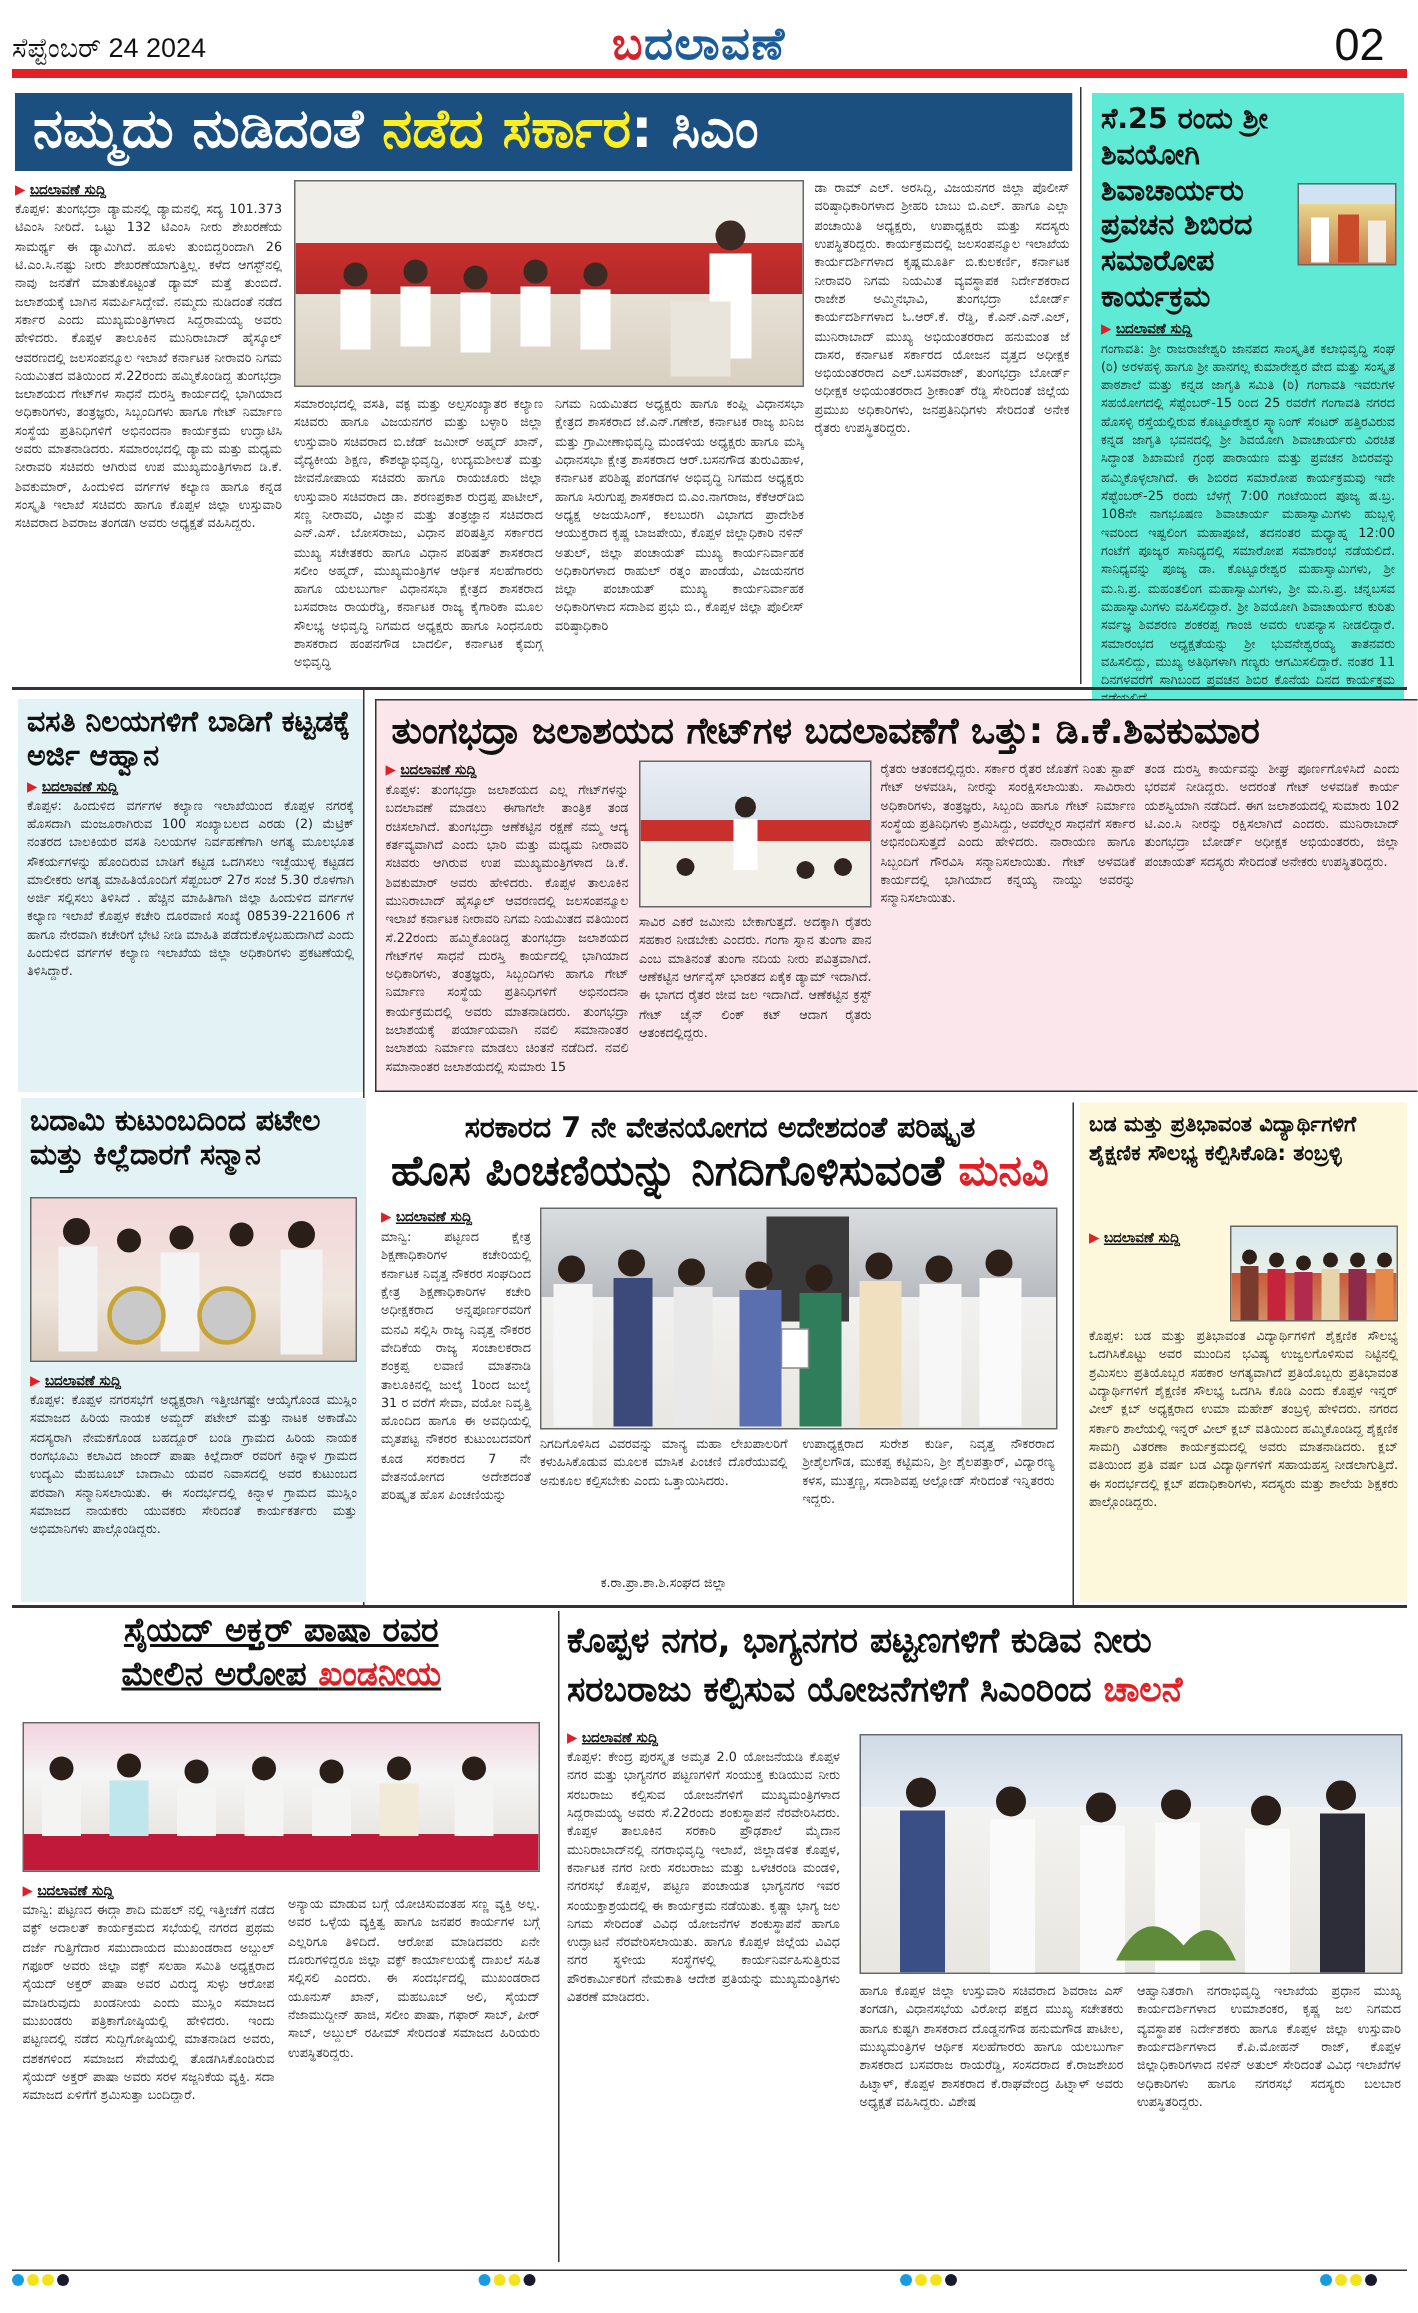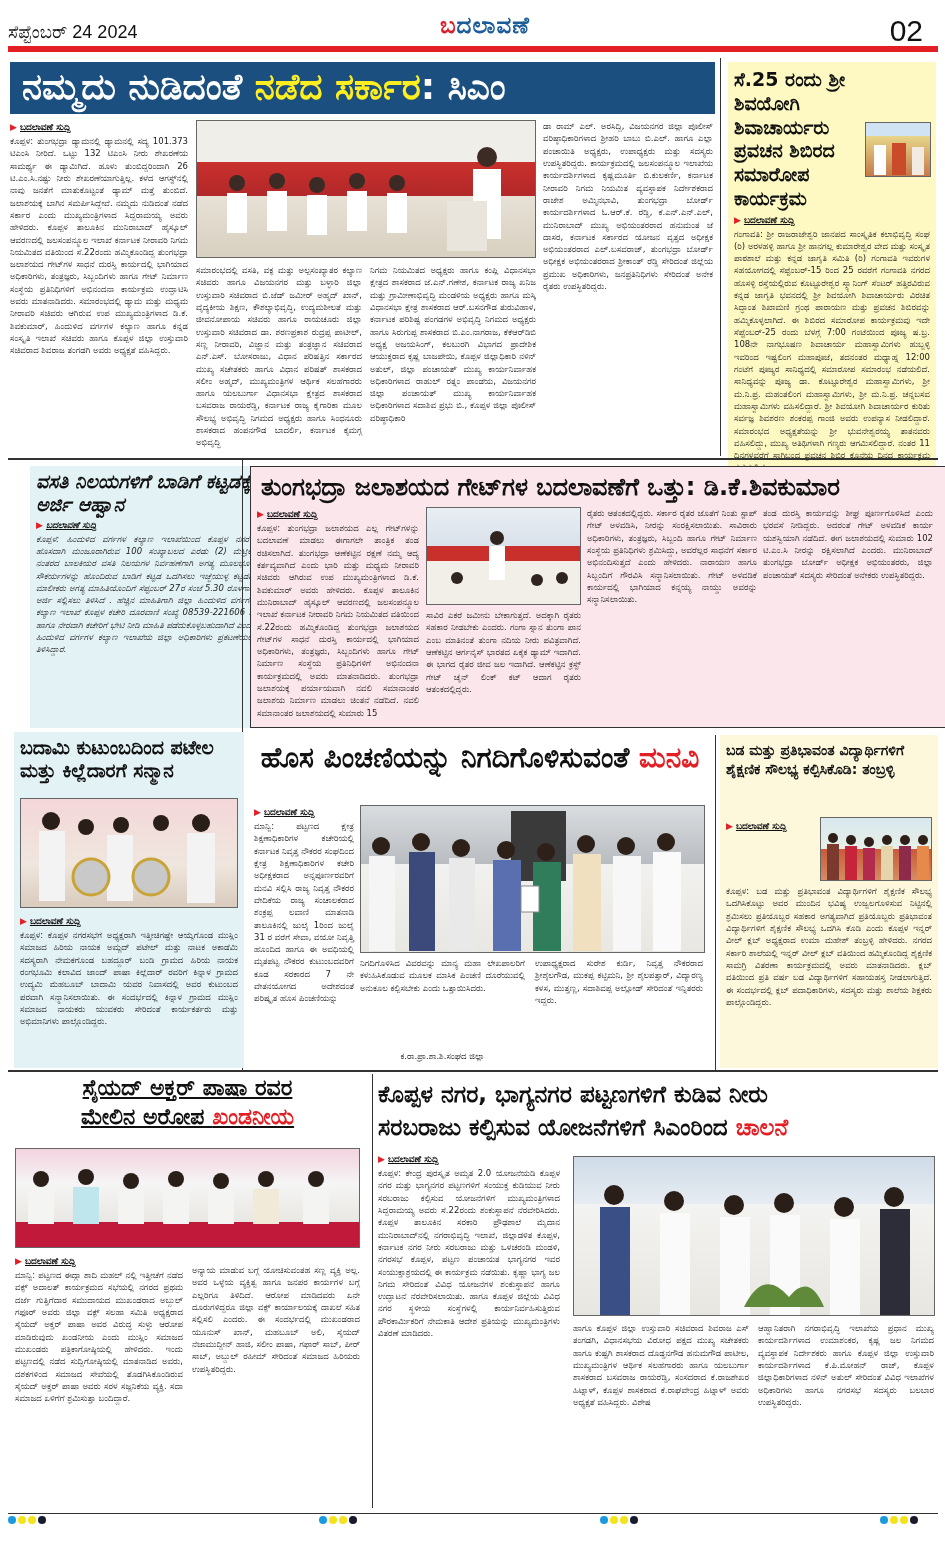--- a/index.html
+++ b/index.html
@@ -1,19 +1,19 @@
 <!DOCTYPE html>
 <html><head>
 <meta charset="utf-8">
 <style>
   * { box-sizing: border-box; margin: 0; padding: 0; }
   body { width: 945px; height: 1542px; background: #ffffff; font-family: "DejaVu Sans", sans-serif; color: #111; position: relative; overflow: hidden; }
   .masthead { position: absolute; left: 0; top: 0; width: 945px; height: 52px; }
   .mh-date { position: absolute; left: 8px; top: 22px; font-size: 18px; font-family: "Liberation Sans", sans-serif; }
-  .mh-logo { position: absolute; left: 440px; top: 12px; font-size: 23px; font-weight: bold; color: #1c5d99; letter-spacing: 1px; }
+  .mh-logo { position: absolute; left: 408px; top: 12px; font-size: 30px; font-weight: bold; color: #1c5d99; letter-spacing: 1px; }
   .mh-logo .first { color: #d7202a; }
   .mh-page { position: absolute; right: 22px; top: 14px; font-size: 30px; font-family: "Liberation Sans", sans-serif; }
   .mh-rule { position: absolute; left: 8px; top: 46px; width: 930px; height: 6px; background: #e31e24; }
 
   .box { position: absolute; overflow: hidden; }
   .vline { position: absolute; width: 1px; background: #333; }
   .hline { position: absolute; height: 2px; background: #333; }
 
   .banner-blue { background: #1b4f80; color: #fff; font-weight: bold; font-size: 38px; padding: 4px 12px; white-space: nowrap; }
   .hl-yellow { color: #ffef21; margin-top: 35px; }
@@ -71,38 +71,38 @@
   </div>
   <div class="cols" style="position:absolute; left:186px; top:202px; width:340px;">
     <div class="col body-text">ಸಮಾರಂಭದಲ್ಲಿ ವಸತಿ, ವಕ್ಫ ಮತ್ತು ಅಲ್ಪಸಂಖ್ಯಾತರ ಕಲ್ಯಾಣ ಸಚಿವರು ಹಾಗೂ ವಿಜಯನಗರ ಮತ್ತು ಬಳ್ಳಾರಿ ಜಿಲ್ಲಾ ಉಸ್ತುವಾರಿ ಸಚಿವರಾದ ಬಿ.ಜೆಡ್ ಜಮೀರ್ ಅಹ್ಮದ್ ಖಾನ್, ವೈದ್ಯಕೀಯ ಶಿಕ್ಷಣ, ಕೌಶಲ್ಯಾಭಿವೃದ್ಧಿ, ಉದ್ಯಮಶೀಲತೆ ಮತ್ತು ಜೀವನೋಪಾಯ ಸಚಿವರು ಹಾಗೂ ರಾಯಚೂರು ಜಿಲ್ಲಾ ಉಸ್ತುವಾರಿ ಸಚಿವರಾದ ಡಾ. ಶರಣಪ್ರಕಾಶ ರುದ್ರಪ್ಪ ಪಾಟೀಲ್, ಸಣ್ಣ ನೀರಾವರಿ, ವಿಜ್ಞಾನ ಮತ್ತು ತಂತ್ರಜ್ಞಾನ ಸಚಿವರಾದ ಎನ್.ಎಸ್. ಬೋಸರಾಜು, ವಿಧಾನ ಪರಿಷತ್ತಿನ ಸರ್ಕಾರದ ಮುಖ್ಯ ಸಚೇತಕರು ಹಾಗೂ ವಿಧಾನ ಪರಿಷತ್ ಶಾಸಕರಾದ ಸಲೀಂ ಅಹ್ಮದ್, ಮುಖ್ಯಮಂತ್ರಿಗಳ ಆರ್ಥಿಕ ಸಲಹೆಗಾರರು ಹಾಗೂ ಯಲಬುರ್ಗಾ ವಿಧಾನಸಭಾ ಕ್ಷೇತ್ರದ ಶಾಸಕರಾದ ಬಸವರಾಜ ರಾಯರೆಡ್ಡಿ, ಕರ್ನಾಟಕ ರಾಜ್ಯ ಕೈಗಾರಿಕಾ ಮೂಲ ಸೌಲಭ್ಯ ಅಭಿವೃದ್ಧಿ ನಿಗಮದ ಅಧ್ಯಕ್ಷರು ಹಾಗೂ ಸಿಂಧನೂರು ಶಾಸಕರಾದ ಹಂಪನಗೌಡ ಬಾದರ್ಲಿ, ಕರ್ನಾಟಕ ಕೈಮಗ್ಗ ಅಭಿವೃದ್ಧಿ</div>
     <div class="col body-text">ನಿಗಮ ನಿಯಮಿತದ ಅಧ್ಯಕ್ಷರು ಹಾಗೂ ಕಂಪ್ಲಿ ವಿಧಾನಸಭಾ ಕ್ಷೇತ್ರದ ಶಾಸಕರಾದ ಜೆ.ಎನ್.ಗಣೇಶ, ಕರ್ನಾಟಕ ರಾಜ್ಯ ಖನಿಜ ಮತ್ತು ಗ್ರಾಮೀಣಾಭಿವೃದ್ಧಿ ಮಂಡಳಿಯ ಅಧ್ಯಕ್ಷರು ಹಾಗೂ ಮಸ್ಕಿ ವಿಧಾನಸಭಾ ಕ್ಷೇತ್ರ ಶಾಸಕರಾದ ಆರ್.ಬಸನಗೌಡ ತುರುವಿಹಾಳ, ಕರ್ನಾಟಕ ಪರಿಶಿಷ್ಟ ಪಂಗಡಗಳ ಅಭಿವೃದ್ಧಿ ನಿಗಮದ ಅಧ್ಯಕ್ಷರು ಹಾಗೂ ಸಿರುಗುಪ್ಪ ಶಾಸಕರಾದ ಬಿ.ಎಂ.ನಾಗರಾಜ, ಕೆಕೆಆರ್‌ಡಿಬಿ ಅಧ್ಯಕ್ಷ ಅಜಯಸಿಂಗ್, ಕಲಬುರಗಿ ವಿಭಾಗದ ಪ್ರಾದೇಶಿಕ ಆಯುಕ್ತರಾದ ಕೃಷ್ಣ ಬಾಜಪೇಯಿ, ಕೊಪ್ಪಳ ಜಿಲ್ಲಾಧಿಕಾರಿ ನಳಿನ್ ಅತುಲ್, ಜಿಲ್ಲಾ ಪಂಚಾಯತ್ ಮುಖ್ಯ ಕಾರ್ಯನಿರ್ವಾಹಕ ಅಧಿಕಾರಿಗಳಾದ ರಾಹುಲ್ ರತ್ನಂ ಪಾಂಡೆಯ, ವಿಜಯನಗರ ಜಿಲ್ಲಾ ಪಂಚಾಯತ್ ಮುಖ್ಯ ಕಾರ್ಯನಿರ್ವಾಹಕ ಅಧಿಕಾರಿಗಳಾದ ಸದಾಶಿವ ಪ್ರಭು ಬಿ., ಕೊಪ್ಪಳ ಜಿಲ್ಲಾ ಪೊಲೀಸ್ ವರಿಷ್ಠಾಧಿಕಾರಿ</div>
   </div>
   <div class="body-text" style="position:absolute; left:533px; top:58px; width:170px;">ಡಾ ರಾಮ್ ಎಲ್. ಅರಸಿದ್ದಿ, ವಿಜಯನಗರ ಜಿಲ್ಲಾ ಪೊಲೀಸ್ ವರಿಷ್ಠಾಧಿಕಾರಿಗಳಾದ ಶ್ರೀಹರಿ ಬಾಬು ಬಿ.ಎಲ್. ಹಾಗೂ ಎಲ್ಲಾ ಪಂಚಾಯಿತಿ ಅಧ್ಯಕ್ಷರು, ಉಪಾಧ್ಯಕ್ಷರು ಮತ್ತು ಸದಸ್ಯರು ಉಪಸ್ಥಿತರಿದ್ದರು. ಕಾರ್ಯಕ್ರಮದಲ್ಲಿ ಜಲಸಂಪನ್ಮೂಲ ಇಲಾಖೆಯ ಕಾರ್ಯದರ್ಶಿಗಳಾದ ಕೃಷ್ಣಮೂರ್ತಿ ಬಿ.ಕುಲಕರ್ಣಿ, ಕರ್ನಾಟಕ ನೀರಾವರಿ ನಿಗಮ ನಿಯಮಿತ ವ್ಯವಸ್ಥಾಪಕ ನಿರ್ದೇಶಕರಾದ ರಾಜೇಶ ಅಮ್ಮಿನಭಾವಿ, ತುಂಗಭದ್ರಾ ಬೋರ್ಡ್ ಕಾರ್ಯದರ್ಶಿಗಳಾದ ಓ.ಆರ್.ಕೆ. ರೆಡ್ಡಿ, ಕೆ.ಎನ್.ಎನ್.ಎಲ್, ಮುನಿರಾಬಾದ್ ಮುಖ್ಯ ಅಭಿಯಂತರರಾದ ಹನುಮಂತ ಜೆ ದಾಸರ, ಕರ್ನಾಟಕ ಸರ್ಕಾರದ ಯೋಜನ ವೃತ್ತದ ಅಧೀಕ್ಷಕ ಅಭಿಯಂತರರಾದ ಎಲ್.ಬಸವರಾಜ್, ತುಂಗಭದ್ರಾ ಬೋರ್ಡ್ ಅಧೀಕ್ಷಕ ಅಭಿಯಂತರರಾದ ಶ್ರೀಕಾಂತ್ ರೆಡ್ಡಿ ಸೇರಿದಂತೆ ಜಿಲ್ಲೆಯ ಪ್ರಮುಖ ಅಧಿಕಾರಿಗಳು, ಜನಪ್ರತಿನಿಧಿಗಳು ಸೇರಿದಂತೆ ಅನೇಕ ರೈತರು ಉಪಸ್ಥಿತರಿದ್ದರು.</div>
 </div>
 
 <div class="vline" style="left:720px; top:58px; height:398px;"></div>
 
-<div class="box" style="left:728px; top:62px; width:208px; height:482px; background:#fef9c3;">
+<div class="box" style="left:728px; top:62px; width:208px; height:482px; background:#5eead4;">
   <div class="headline" style="font-size:19px; padding:6px 6px 0 6px; width:140px; line-height:1.25;">ಸೆ.25 ರಂದು ಶ್ರೀ ಶಿವಯೋಗಿ ಶಿವಾಚಾರ್ಯರು ಪ್ರವಚನ ಶಿಬಿರದ ಸಮಾರೋಪ ಕಾರ್ಯಕ್ರಮ</div>
   <div class="photo" style="left:137px; top:60px; width:66px; height:55px; background:linear-gradient(180deg,#cfe3f4 0%,#cfe3f4 25%,#e7d58a 25%,#c47a4a 100%);">
     <svg width="66" height="55">
         <rect x="8" y="22" width="12" height="30" fill="#fff"></rect>
         <rect x="26" y="20" width="14" height="32" fill="#c94b2a"></rect>
         <rect x="46" y="24" width="12" height="28" fill="#f1ebe3"></rect>
       </svg>
   </div>
   <div style="padding:0 6px;">
     <div class="byline"><span class="tri">▶</span><span class="txt">ಬದಲಾವಣೆ ಸುದ್ದಿ</span></div>
     <div class="body-text">ಗಂಗಾವತಿ: ಶ್ರೀ ರಾಜರಾಜೇಶ್ವರಿ ಜಾನಪದ ಸಾಂಸ್ಕೃತಿಕ ಕಲಾಭಿವೃದ್ಧಿ ಸಂಘ (ರಿ) ಅರಳಹಳ್ಳಿ ಹಾಗೂ ಶ್ರೀ ಹಾನಗಲ್ಲ ಕುಮಾರೇಶ್ವರ ವೇದ ಮತ್ತು ಸಂಸ್ಕೃತ ಪಾಠಶಾಲೆ ಮತ್ತು ಕನ್ನಡ ಜಾಗೃತಿ ಸಮಿತಿ (ರಿ) ಗಂಗಾವತಿ ಇವರುಗಳ ಸಹಯೋಗದಲ್ಲಿ ಸೆಪ್ಟೆಂಬರ್-15 ರಿಂದ 25 ರವರೆಗೆ ಗಂಗಾವತಿ ನಗರದ ಹೊಸಳ್ಳಿ ರಸ್ತೆಯಲ್ಲಿರುವ ಕೊಟ್ಟೂರೇಶ್ವರ ಸ್ಕ್ಯಾನಿಂಗ್ ಸೆಂಟರ್ ಹತ್ತಿರವಿರುವ ಕನ್ನಡ ಜಾಗೃತಿ ಭವನದಲ್ಲಿ ಶ್ರೀ ಶಿವಯೋಗಿ ಶಿವಾಚಾರ್ಯರು ವಿರಚಿತ ಸಿದ್ಧಾಂತ ಶಿಖಾಮಣಿ ಗ್ರಂಥ ಪಾರಾಯಣ ಮತ್ತು ಪ್ರವಚನ ಶಿಬಿರವನ್ನು ಹಮ್ಮಿಕೊಳ್ಳಲಾಗಿದೆ. ಈ ಶಿಬಿರದ ಸಮಾರೋಪ ಕಾರ್ಯಕ್ರಮವು ಇದೇ ಸೆಪ್ಟೆಂಬರ್-25 ರಂದು ಬೆಳಗ್ಗೆ 7:00 ಗಂಟೆಯಿಂದ ಪೂಜ್ಯ ಷ.ಬ್ರ. 108ನೇ ನಾಗಭೂಷಣ ಶಿವಾಚಾರ್ಯ ಮಹಾಸ್ವಾಮಿಗಳು ಹುಬ್ಬಳ್ಳಿ ಇವರಿಂದ ಇಷ್ಟಲಿಂಗ ಮಹಾಪೂಜೆ, ತದನಂತರ ಮಧ್ಯಾಹ್ನ 12:00 ಗಂಟೆಗೆ ಪೂಜ್ಯರ ಸಾನಿಧ್ಯದಲ್ಲಿ ಸಮಾರೋಪ ಸಮಾರಂಭ ನಡೆಯಲಿದೆ. ಸಾನಿಧ್ಯವನ್ನು ಪೂಜ್ಯ ಡಾ. ಕೊಟ್ಟೂರೇಶ್ವರ ಮಹಾಸ್ವಾಮಿಗಳು, ಶ್ರೀ ಮ.ನಿ.ಪ್ರ. ಮಹಂತಲಿಂಗ ಮಹಾಸ್ವಾಮಿಗಳು, ಶ್ರೀ ಮ.ನಿ.ಪ್ರ. ಚನ್ನಬಸವ ಮಹಾಸ್ವಾಮಿಗಳು ವಹಿಸಲಿದ್ದಾರೆ. ಶ್ರೀ ಶಿವಯೋಗಿ ಶಿವಾಚಾರ್ಯರ ಕುರಿತು ಸರ್ವಜ್ಞ ಶಿವಶರಣ ಶಂಕರಪ್ಪ ಗಾಂಜಿ ಅವರು ಉಪನ್ಯಾಸ ನೀಡಲಿದ್ದಾರೆ. ಸಮಾರಂಭದ ಅಧ್ಯಕ್ಷತೆಯನ್ನು ಶ್ರೀ ಭುವನೇಶ್ವರಯ್ಯ ತಾತನವರು ವಹಿಸಲಿದ್ದು, ಮುಖ್ಯ ಅತಿಥಿಗಳಾಗಿ ಗಣ್ಯರು ಆಗಮಿಸಲಿದ್ದಾರೆ. ನಂತರ 11 ದಿನಗಳವರೆಗೆ ಸಾಗಿಬಂದ ಪ್ರವಚನ ಶಿಬಿರ ಕೊನೆಯ ದಿನದ ಕಾರ್ಯಕ್ರಮ ನಡೆಯಲಿದೆ.</div>
   </div>
 </div>
 
 <div class="hline" style="left:8px; top:458px; width:930px;"></div>
 
-<div class="box" style="left:30px; top:466px; width:230px; height:262px; background:#e3f2f5;font-style:italic;">
+<div class="box" style="left:12px; top:466px; width:230px; height:262px; background:#e3f2f5;">
   <div class="headline" style="font-size:19px; padding:4px 6px 0;">ವಸತಿ ನಿಲಯಗಳಿಗೆ ಬಾಡಿಗೆ ಕಟ್ಟಡಕ್ಕೆ ಅರ್ಜಿ ಆಹ್ವಾನ</div>
   <div style="padding:0 6px;">
     <div class="byline"><span class="tri">▶</span><span class="txt">ಬದಲಾವಣೆ ಸುದ್ದಿ</span></div>
     <div class="body-text">ಕೊಪ್ಪಳ: ಹಿಂದುಳಿದ ವರ್ಗಗಳ ಕಲ್ಯಾಣ ಇಲಾಖೆಯಿಂದ ಕೊಪ್ಪಳ ನಗರಕ್ಕೆ ಹೊಸದಾಗಿ ಮಂಜೂರಾಗಿರುವ 100 ಸಂಖ್ಯಾಬಲದ ಎರಡು (2) ಮೆಟ್ರಿಕ್ ನಂತರದ ಬಾಲಕಿಯರ ವಸತಿ ನಿಲಯಗಳ ನಿರ್ವಹಣೆಗಾಗಿ ಅಗತ್ಯ ಮೂಲಭೂತ ಸೌಕರ್ಯಗಳನ್ನು ಹೊಂದಿರುವ ಬಾಡಿಗೆ ಕಟ್ಟಡ ಒದಗಿಸಲು ಇಚ್ಛೆಯುಳ್ಳ ಕಟ್ಟಡದ ಮಾಲೀಕರು ಅಗತ್ಯ ಮಾಹಿತಿಯೊಂದಿಗೆ ಸೆಪ್ಟಂಬರ್ 27ರ ಸಂಜೆ 5.30 ರೊಳಗಾಗಿ ಅರ್ಜಿ ಸಲ್ಲಿಸಲು ತಿಳಿಸಿದೆ . ಹೆಚ್ಚಿನ ಮಾಹಿತಿಗಾಗಿ ಜಿಲ್ಲಾ ಹಿಂದುಳಿದ ವರ್ಗಗಳ ಕಲ್ಯಾಣ ಇಲಾಖೆ ಕೊಪ್ಪಳ ಕಚೇರಿ ದೂರವಾಣಿ ಸಂಖ್ಯೆ 08539-221606 ಗೆ ಹಾಗೂ ನೇರವಾಗಿ ಕಚೇರಿಗೆ ಭೇಟಿ ನೀಡಿ ಮಾಹಿತಿ ಪಡೆದುಕೊಳ್ಳಬಹುದಾಗಿದೆ ಎಂದು ಹಿಂದುಳಿದ ವರ್ಗಗಳ ಕಲ್ಯಾಣ ಇಲಾಖೆಯ ಜಿಲ್ಲಾ ಅಧಿಕಾರಿಗಳು ಪ್ರಕಟಣೆಯಲ್ಲಿ ತಿಳಿಸಿದ್ದಾರೆ.</div>
   </div>
 </div>
 
 <div class="vline" style="left:242px; top:460px; height:610px;"></div>
 
 <div class="box" style="left:250px; top:466px; width:708px; height:262px; background:#fbe6ec; border:1px solid #333;">
@@ -148,20 +148,21 @@
       </svg>
   </div>
   <div style="position:absolute; left:6px; top:180px; width:218px;">
     <div class="byline"><span class="tri">▶</span><span class="txt">ಬದಲಾವಣೆ ಸುದ್ದಿ</span></div>
     <div class="body-text">ಕೊಪ್ಪಳ: ಕೊಪ್ಪಳ ನಗರಸಭೆಗೆ ಅಧ್ಯಕ್ಷರಾಗಿ ಇತ್ತೀಚಿಗಷ್ಟೇ ಆಯ್ಕೆಗೊಂಡ ಮುಸ್ಲಿಂ ಸಮಾಜದ ಹಿರಿಯ ನಾಯಕ ಅಮ್ಜದ್ ಪಟೇಲ್ ಮತ್ತು ನಾಟಕ ಅಕಾಡೆಮಿ ಸದಸ್ಯರಾಗಿ ನೇಮಕಗೊಂಡ ಬಹದ್ದೂರ್ ಬಂಡಿ ಗ್ರಾಮದ ಹಿರಿಯ ನಾಯಕ ರಂಗಭೂಮಿ ಕಲಾವಿದ ಜಾಂದ್ ಪಾಷಾ ಕಿಲ್ಲೆದಾರ್ ರವರಿಗೆ ಕಿನ್ನಾಳ ಗ್ರಾಮದ ಉದ್ಯಮಿ ಮೆಹಬೂಬ್ ಬಾದಾಮಿ ಯವರ ನಿವಾಸದಲ್ಲಿ ಅವರ ಕುಟುಂಬದ ಪರವಾಗಿ ಸನ್ಮಾನಿಸಲಾಯಿತು. ಈ ಸಂದರ್ಭದಲ್ಲಿ ಕಿನ್ನಾಳ ಗ್ರಾಮದ ಮುಸ್ಲಿಂ ಸಮಾಜದ ನಾಯಕರು ಯುವಕರು ಸೇರಿದಂತೆ ಕಾರ್ಯಕರ್ತರು ಮತ್ತು ಅಭಿಮಾನಿಗಳು ಪಾಲ್ಗೊಂಡಿದ್ದರು.</div>
   </div>
 </div>
 
 <div class="box" style="left:250px; top:735px; width:460px; height:333px;">
   <div class="headline" style="font-size:19px; text-align:center; padding-top:6px;">
+    <div>ಸರಕಾರದ 7 ನೇ ವೇತನಯೋಗದ ಅದೇಶದಂತೆ ಪರಿಷ್ಕೃತ</div>
     <div style="font-size:28px;"><span>ಹೊಸ ಪಿಂಚಣಿಯನ್ನು ನಿಗದಿಗೊಳಿಸುವಂತೆ </span><span class="hl-red">ಮನವಿ</span></div>
   </div>
   <div style="position:absolute; left:4px; top:68px; width:100px;">
     <div class="byline"><span class="tri">▶</span><span class="txt">ಬದಲಾವಣೆ ಸುದ್ದಿ</span></div>
     <div class="body-text">ಮಾನ್ವಿ: ಪಟ್ಟಣದ ಕ್ಷೇತ್ರ ಶಿಕ್ಷಣಾಧಿಕಾರಿಗಳ ಕಚೇರಿಯಲ್ಲಿ ಕರ್ನಾಟಕ ನಿವೃತ್ತ ನೌಕರರ ಸಂಘದಿಂದ ಕ್ಷೇತ್ರ ಶಿಕ್ಷಣಾಧಿಕಾರಿಗಳ ಕಚೇರಿ ಅಧೀಕ್ಷಕರಾದ ಅನ್ನಪೂರ್ಣರವರಿಗೆ ಮನವಿ ಸಲ್ಲಿಸಿ ರಾಜ್ಯ ನಿವೃತ್ತ ನೌಕರರ ವೇದಿಕೆಯ ರಾಜ್ಯ ಸಂಚಾಲಕರಾದ ಶಂಕ್ರಪ್ಪ ಲವಾಣಿ ಮಾತನಾಡಿ ತಾಲೂಕಿನಲ್ಲಿ ಜುಲೈ 1ರಿಂದ ಜುಲೈ 31 ರ ವರೆಗೆ ಸೇವಾ, ವಯೋ ನಿವೃತ್ತಿ ಹೊಂದಿದ ಹಾಗೂ ಈ ಅವಧಿಯಲ್ಲಿ ಮೃತಪಟ್ಟ ನೌಕರರ ಕುಟುಂಬದವರಿಗೆ ಕೂಡ ಸರಕಾರದ 7 ನೇ ವೇತನಯೋಗದ ಅದೇಶದಂತೆ ಪರಿಷ್ಕೃತ ಹೊಸ ಪಿಂಚಣಿಯನ್ನು</div>
   </div>
   <div class="photo" style="left:110px; top:70px; width:345px; height:148px; background:linear-gradient(180deg,#d9dde0 0%,#b8bcc0 40%,#f1f1ef 40%,#e9e7e2 100%);">
     <svg width="345" height="148">
         <rect x="150" y="5" width="55" height="70" fill="#3a3a3a"></rect>
         <g fill="#2d2018">

